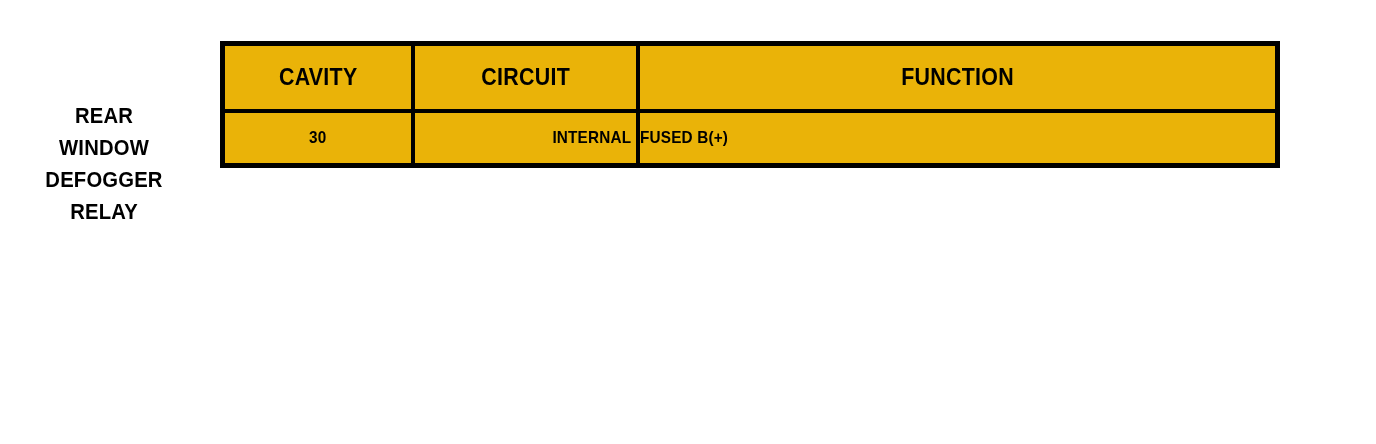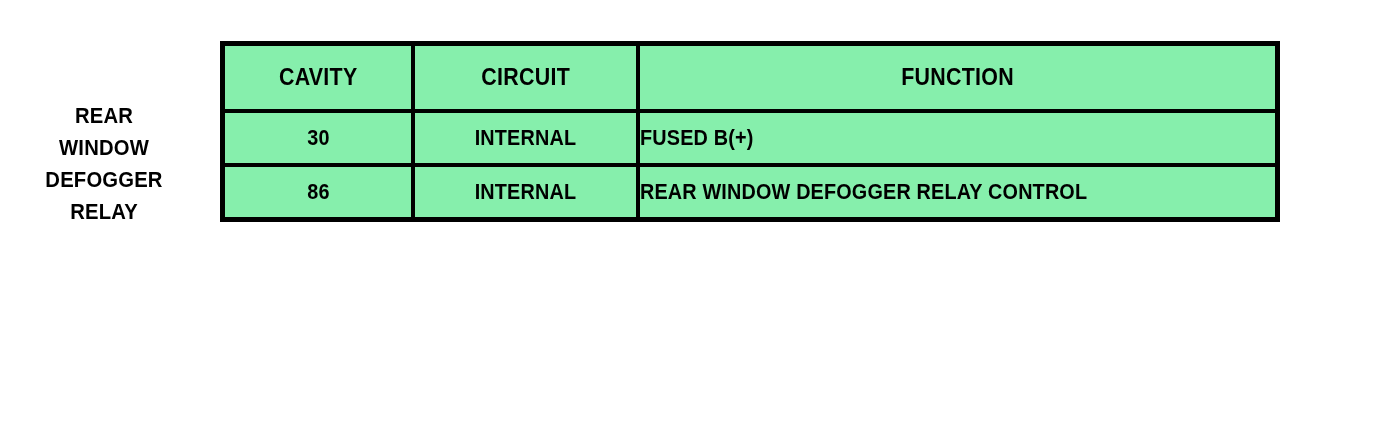--- a/index.html
+++ b/index.html
@@ -49,21 +49,21 @@
     left: 221px;
     top: 42px;
     width: 1054px;
     border-collapse: collapse;
     table-layout: fixed;
     background: #ffffff;
   }
   #connector-table td, #connector-table th {
     border: 4px solid #000000;
     padding: 0;
-    background: #86efac;
+    background: #eab308;
     vertical-align: middle;
     font-weight: bold;
     color: #000000;
   }
   
   #connector-table {
     outline: 0;
     box-shadow: 0 0 0 1px #000000;
   }
 
@@ -81,25 +81,25 @@
   thead th .hdr-txt {
     display: inline-block;
     transform: scaleX(0.93);
     transform-origin: center center;
     white-space: nowrap;
   }
 
   
   tbody td {
     height: 50px;
-    font-size: 22px;
+    font-size: 17px;
     letter-spacing: 0.2px;
   }
   td.cell-cavity  { text-align: center; }
-  td.cell-circuit { text-align: center; }
+  td.cell-circuit { text-align: right; }
   td.cell-function {
     text-align: left;
     padding-left: 22px;
     margin-left: 32px;
   }
   td.cell-function.is-dash {
     text-align: center;
     padding-left: 0;
   }
   tbody td .cell-txt {
@@ -151,27 +151,16 @@
         <td class="cell-cavity">
           <span class="cell-txt">30</span>
         </td>
         <td class="cell-circuit">
           <span class="cell-txt">INTERNAL</span>
         </td>
         <td class="cell-function">
           <span class="cell-txt">FUSED B(+)</span>
         </td>
       </tr>
-      <tr>
-        <td class="cell-cavity">
-          <span class="cell-txt">86</span>
-        </td>
-        <td class="cell-circuit">
-          <span class="cell-txt">INTERNAL</span>
-        </td>
-        <td class="cell-function">
-          <span class="cell-txt">REAR WINDOW DEFOGGER RELAY CONTROL</span>
-        </td>
-      </tr>
     </tbody>
   </table>
 
 </div>
 
 </body></html>

